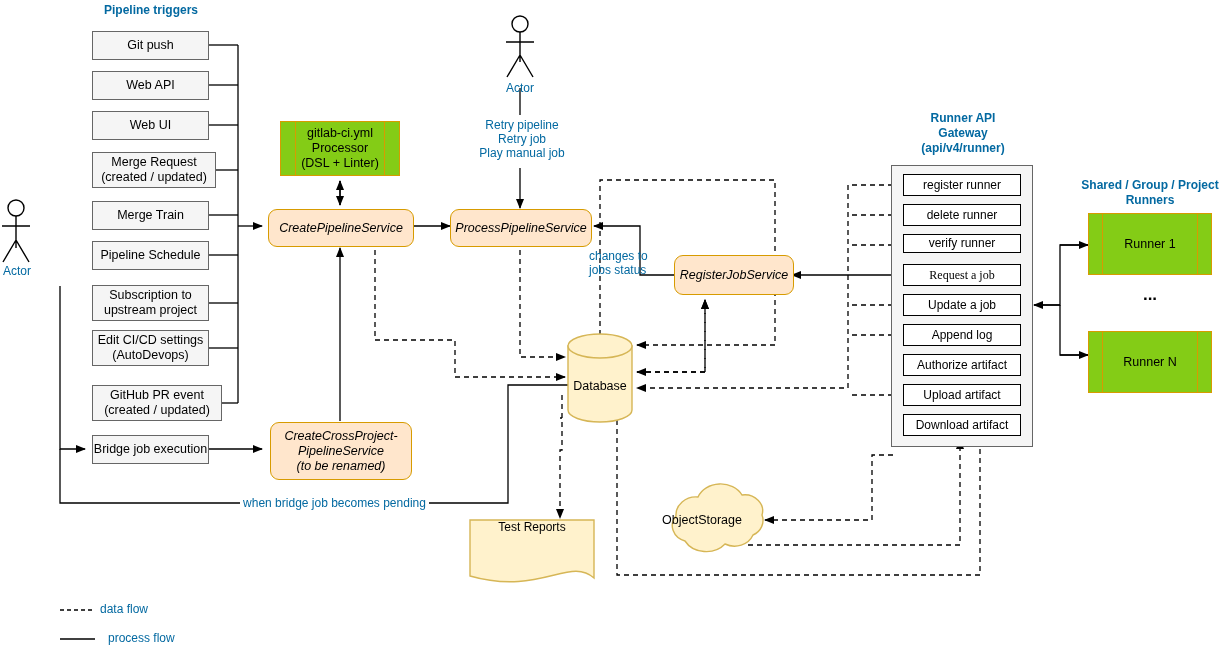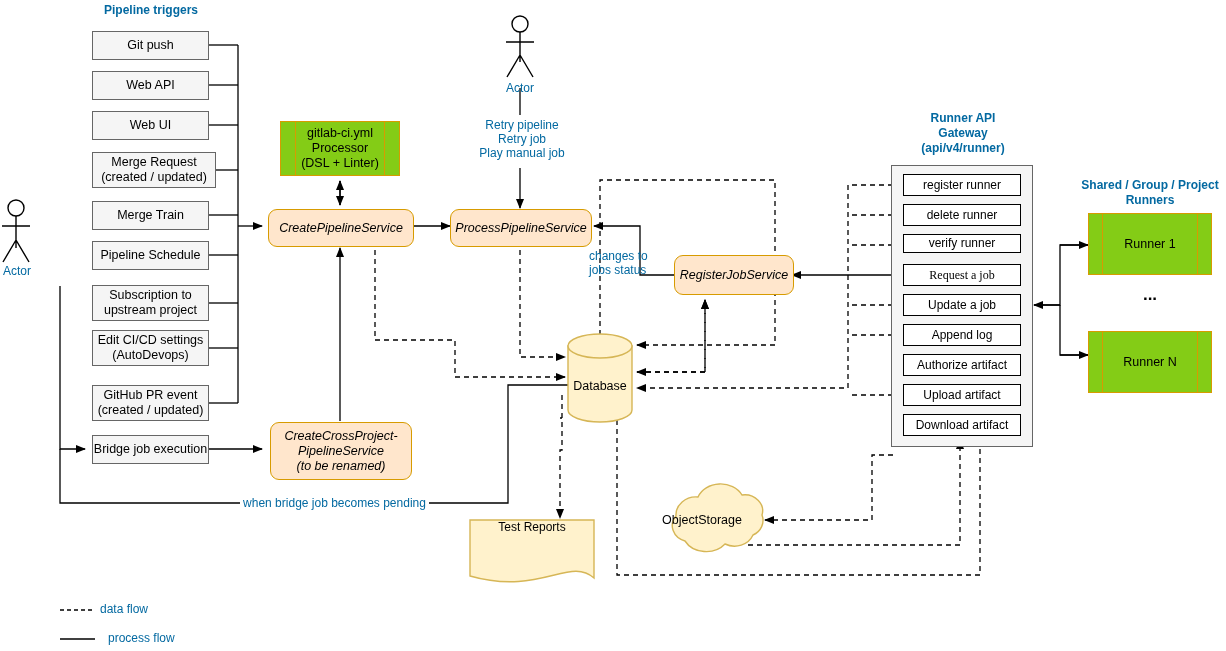--- a/index.html
+++ b/index.html
@@ -147,21 +147,21 @@
   <div class="box trig" style="left:92px;top:31px;width:117px;height:29px;">Git push</div>
   <div class="box trig" style="left:92px;top:111px;width:117px;height:29px;">Web UI</div>
   <div class="box trig" style="left:92px;top:152px;width:124px;height:36px;white-space:pre-line;">Merge Request
 (created / updated)</div>
   <div class="box trig" style="left:92px;top:201px;width:117px;height:29px;">Merge Train</div>
   <div class="box trig" style="left:92px;top:241px;width:117px;height:29px;">Pipeline Schedule</div>
   <div class="box trig" style="left:92px;top:285px;width:117px;height:36px;white-space:pre-line;">Subscription to
 upstream project</div>
   <div class="box trig" style="left:92px;top:330px;width:117px;height:36px;white-space:pre-line;">Edit CI/CD settings
 (AutoDevops)</div>
-  <div class="box trig" style="left:92px;top:385px;width:117px;height:36px;white-space:pre-line;">GitHub PR event
+  <div class="box trig" style="left:92px;top:385px;width:130px;height:36px;white-space:pre-line;">GitHub PR event
 (created / updated)</div>
   <div class="box trig" style="left:92px;top:435px;width:117px;height:29px;">Bridge job execution</div>
 
   <div class="comp" style="left:280px;top:121px;width:120px;height:55px;">
     <span class="bar" style="left:14px;"></span>
     <span class="bar" style="right:14px;"></span>
     <span class="txt" style="white-space:pre-line;">gitlab-ci.yml
 Processor
 (DSL + Linter)</span>
   </div>

